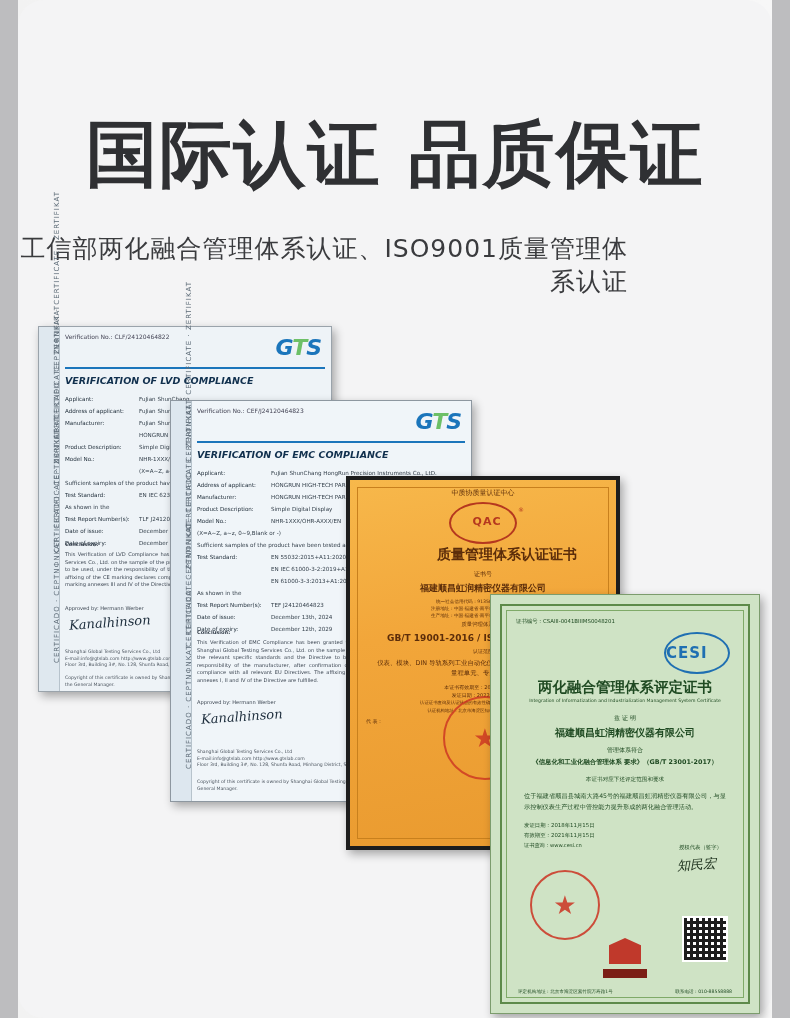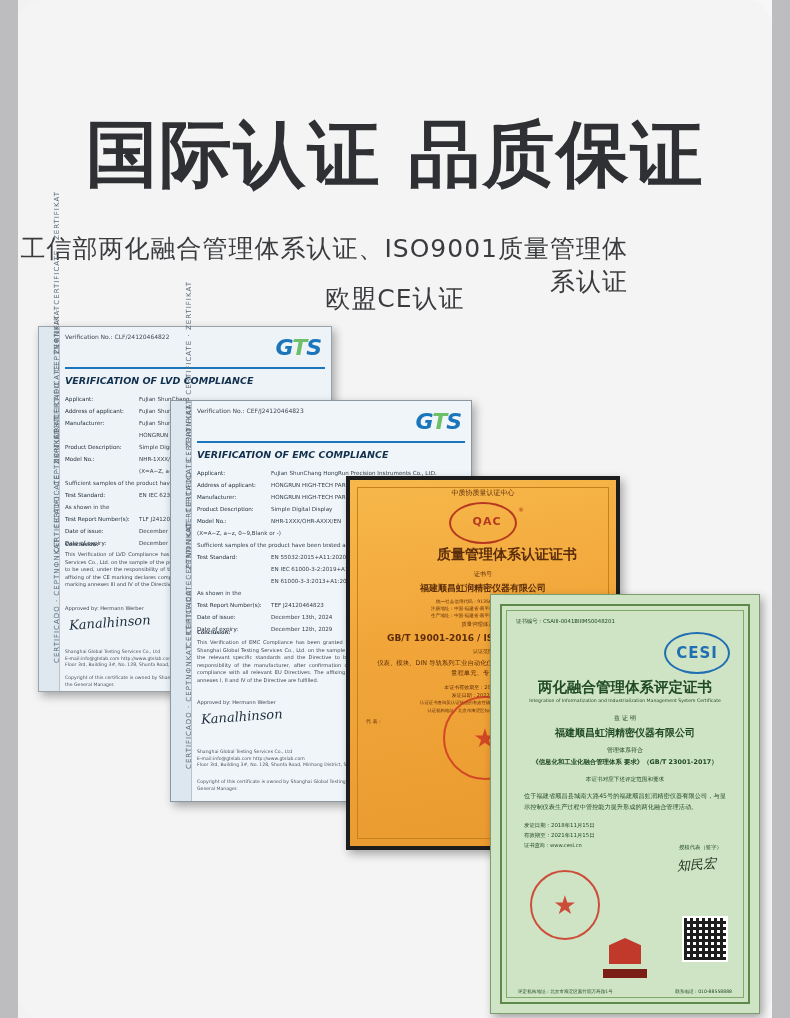--- a/index.html
+++ b/index.html
@@ -118,21 +118,21 @@
     font-size:12px;font-weight:bold;text-align:center;line-height:34px;letter-spacing:1px;
   }
 
   
   .c4{left:472px;top:558px;width:268px;height:418px;background:#cfe3c5;border:1px solid #7c9c6d;}
   .c4 .in{position:absolute;left:9px;top:9px;right:9px;bottom:9px;border:2px solid #5d8a4a;}
   .c4 .in:before{content:"";position:absolute;left:4px;top:4px;right:4px;bottom:4px;border:1px solid #7faa68;}
   .c4 .cn{position:absolute;left:0;right:0;text-align:center;color:#1f4a22;}
   .cesilogo{
     position:absolute;right:18px;top:26px;width:62px;height:38px;border:2px solid #1f6fb2;border-radius:50%;
-    color:#1f6fb2;font-size:15px;font-weight:bold;text-align:center;line-height:38px;letter-spacing:1px;
+    color:#1f6fb2;font-size:15px;font-weight:bold;line-height:38px;letter-spacing:1px;
   }
   .qr{
     position:absolute;right:20px;bottom:40px;width:42px;height:42px;
     background:
       repeating-linear-gradient(0deg,#1d1d1d 0 3px,transparent 3px 6px),
       repeating-linear-gradient(90deg,#1d1d1d 0 3px,transparent 3px 6px);
     background-color:#fff;border:2px solid #fff;
   }
   .redstamp4{
     position:absolute;left:28px;bottom:62px;width:66px;height:66px;border:2px solid #cc3322;border-radius:50%;opacity:.85;
@@ -147,21 +147,20 @@
   .badge4 u{position:absolute;left:0;bottom:0;width:44px;height:9px;background:#7b1f16;text-decoration:none;}
 </style>
 </head>
 <body>
 
 <div class="page">
  <div class="inner">
 
   <div class="title">国际认证 品质保证</div>
   <div class="sub1">工信部两化融合管理体系认证、ISO9001质量管理体系认证</div>
-  <div class="sub2">欧盟CE认证</div>
 
   <div class="cert c1">
     <div class="side">
       <div class="sidetxt sidetxt2">CERTIFICADO · CEPTNФNKAT · CERTIFICATE · ZERTIFIKAT</div>
       <div class="sidetxt">CERTIFICADO · CEPTNФNKAT · CERTIFICATE · ZERTIFIKAT</div>
       <div class="sidetxt sidetxt3">CERTIFICADO · CEPTNФNKAT · CERTIFICATE · ZERTIFIKAT</div>
     </div>
     <div class="body">
       <div class="vno">Verification No.:  CLF/24120464822</div>
       <div class="gtslogo">G<span>T</span>S</div>

